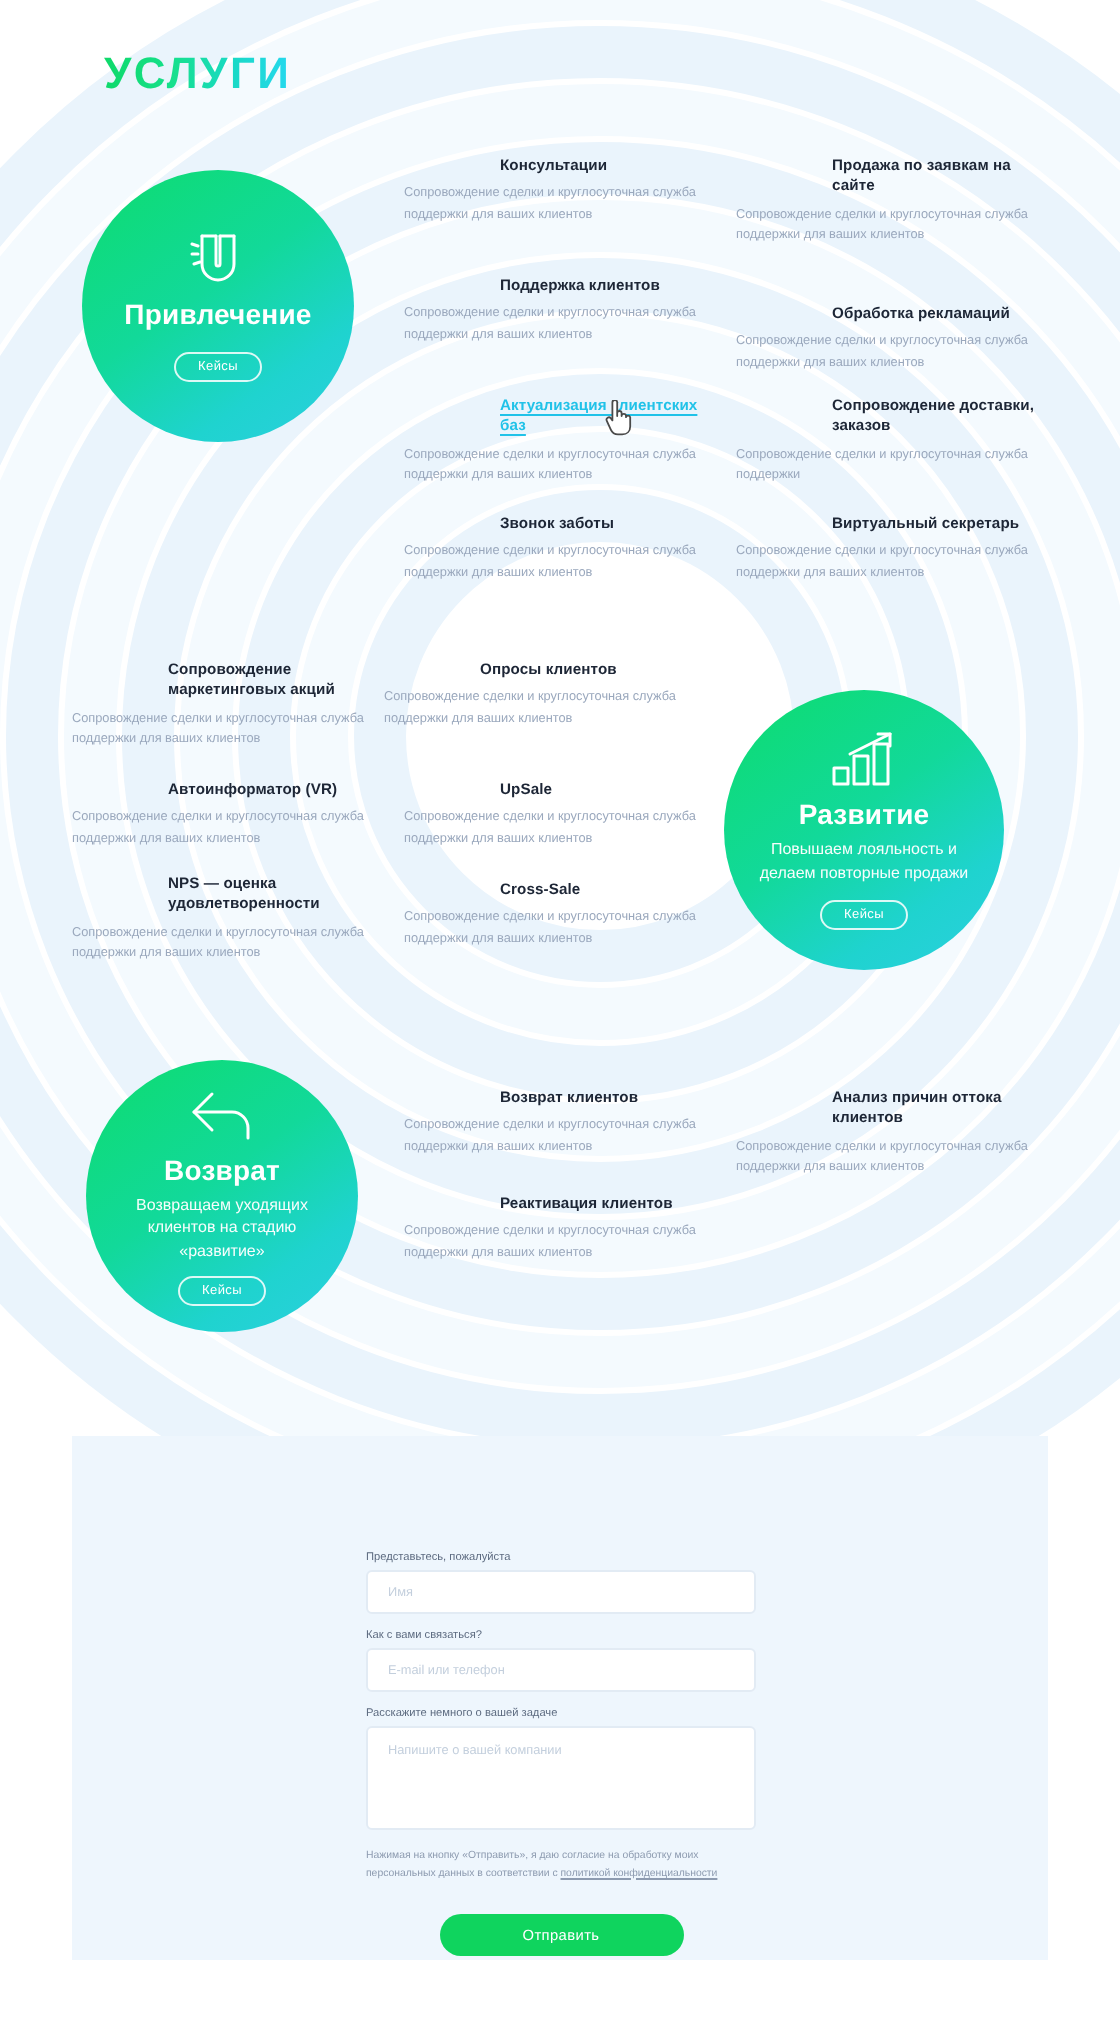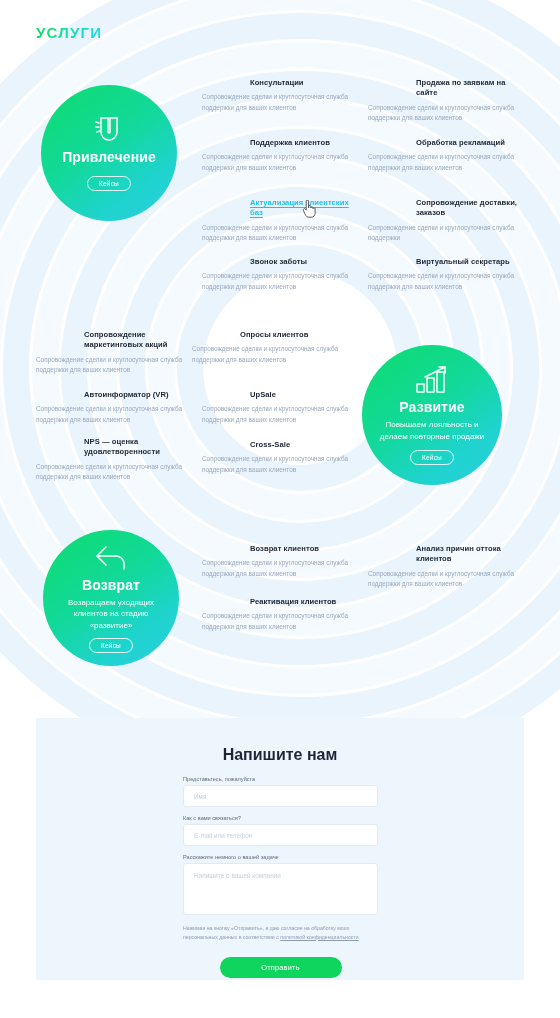--- a/index.html
+++ b/index.html
@@ -25,22 +25,22 @@
     position: absolute;
     left: 0; top: 0;
     width: 560px; height: 720px;
     pointer-events: none;
     z-index: 0;
   }
 
   
   #logo {
     position: absolute;
-    left: 36px; top: 24px;
-    font-size: 15px;
+    left: 52px; top: 24px;
+    font-size: 22px;
     font-weight: bold;
     letter-spacing: 1.2px;
     background: linear-gradient(90deg, #0fd96a 0%, #16e08a 35%, #1ad9c8 70%, #25d8ef 100%);
     -webkit-background-clip: text;
     background-clip: text;
     color: transparent;
     -webkit-text-fill-color: transparent;
     z-index: 5;
   }
 
@@ -288,21 +288,21 @@
   </div>
   <div class="svc" style="left:368px; top:78px;">
     <div class="svc-title">Продажа по заявкам на сайте</div>
     <div class="svc-desc">Сопровождение сделки и круглосуточная служба поддержки для ваших клиентов</div>
   </div>
 
   <div class="svc" style="left:202px; top:138px;">
     <div class="svc-title">Поддержка клиентов</div>
     <div class="svc-desc">Сопровождение сделки и круглосуточная служба поддержки для ваших клиентов</div>
   </div>
-  <div class="svc" style="left:368px; top:138px;">
+  <div class="svc" style="left:368px; top:152px;">
     <div class="svc-title">Обработка рекламаций</div>
     <div class="svc-desc">Сопровождение сделки и круглосуточная служба поддержки для ваших клиентов</div>
   </div>
 
   <div class="svc" style="left:202px; top:198px;">
     <div class="svc-title hovered">Актуализация клиентских баз</div>
     <div class="svc-desc">Сопровождение сделки и круглосуточная служба поддержки для ваших клиентов</div>
   </div>
   <div class="svc" style="left:368px; top:198px;">
     <div class="svc-title">Сопровождение доставки, заказов</div>
@@ -358,21 +358,20 @@
     <div class="svc-title">Реактивация клиентов</div>
     <div class="svc-desc">Сопровождение сделки и круглосуточная служба поддержки для ваших клиентов</div>
   </div>
 
   <svg id="cursor" width="14" height="18" viewBox="0 0 14 18" style="left: 302px; top: 200px;">
     <path d="M4.2 1.2 a1.2 1.2 0 0 1 2.4 0 L6.6 8 L6.6 6.6 a1.1 1.1 0 0 1 2.2 0 L8.8 8 a1.1 1.1 0 0 1 2.2 0 L11 8.6 a1.1 1.1 0 0 1 2.1 0 L13.1 13.2 c0 2.4 -1.6 4 -4 4 L7 17.2 c-2 0 -3 -1 -3.6 -2.4 L1.4 10.4 a1.2 1.2 0 0 1 2 -1.3 L4.2 10.2 Z" fill="#ffffff" stroke="#4a4a4a" stroke-width="0.9" stroke-linejoin="round"></path>
   </svg>
 
   <div id="contact-panel">
 
-    <div id="form-title">Напишите нам</div>
 
     <div id="form-body">
 
       <label class="field-label">Представьтесь, пожалуйста</label>
       <input class="field-input" type="text" placeholder="Имя" style="">
 
       <label class="field-label">Как с вами связаться?</label>
       <input class="field-input" type="text" placeholder="E-mail или телефон" style="">
 
       <label class="field-label">Расскажите немного о вашей задаче</label>

